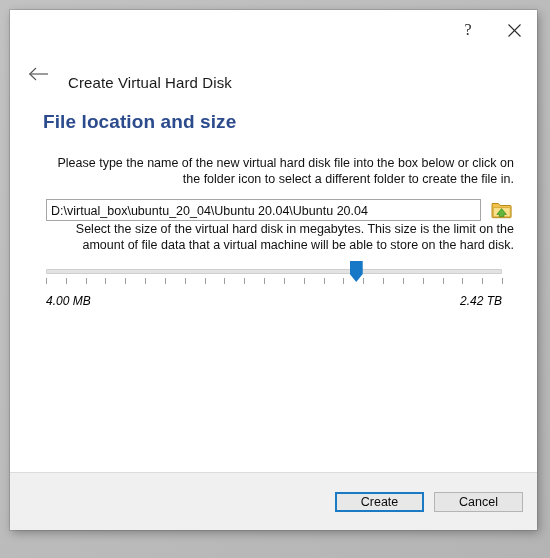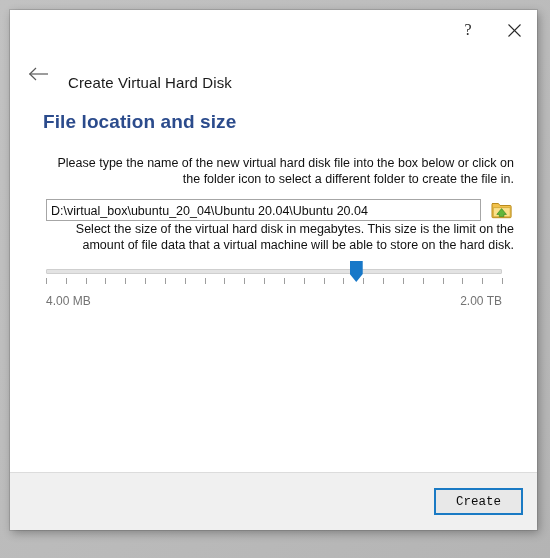--- a/index.html
+++ b/index.html
@@ -176,22 +176,23 @@
     top: 0;
     width: 1px;
     height: 6px;
     background: #9d9d9d;
   }
   .range-labels {
     display: flex;
     justify-content: space-between;
     margin-top: 7px;
     font-size: 12px;
-    color: #737373;
+    color: #000000;
     width: 100%;
+    font-style: italic;
   }
   .size-field {
     flex: 0 0 118px;
     height: 24px;
     border: 1px solid #1e7b85;
     background: #ffffff;
     box-sizing: border-box;
     display: flex;
     align-items: center;
     justify-content: flex-end;
@@ -214,29 +215,29 @@
     border-top: 1px solid #dcdcdc;
     background: #f0f0f0;
     display: flex;
     align-items: center;
     justify-content: flex-end;
     padding-right: 14px;
     gap: 10px;
   }
   .btn {
     min-width: 89px;
-    height: 27px;
+    height: 20px;
     font-size: 12.5px;
     color: #0b0b0b;
     background: #e6e6e6;
     border: 1px solid #b4b4b4;
     display: flex;
     align-items: center;
     justify-content: center;
-    font-family: Liberation Mono, monospace;
+    font-family: Liberation Sans, sans-serif;
     cursor: default;
     box-sizing: border-box;
   }
   .btn.default {
     border: 2px solid #1a7ac4;
     background: #e8e8e8;
   }
 </style>
 </head>
 <body>
@@ -314,26 +315,27 @@
               <div class="tick" style="left: 73.913%;"></div>
               <div class="tick" style="left: 78.2609%;"></div>
               <div class="tick" style="left: 82.6087%;"></div>
               <div class="tick" style="left: 86.9565%;"></div>
               <div class="tick" style="left: 91.3043%;"></div>
               <div class="tick" style="left: 95.6522%;"></div>
               <div class="tick" style="left: 100%;"></div>
             </div>
           <div class="range-labels">
             <span>4.00 MB</span>
-            <span>2.00 TB</span>
+            <span>2.42 TB</span>
           </div>
         </div>
 
       </div>
     </div>
 
   </div>
 
   <div class="footer">
     <div class="btn default">Create</div>
+    <div class="btn">Cancel</div>
   </div>
 
 </div>
 
 </body></html>

